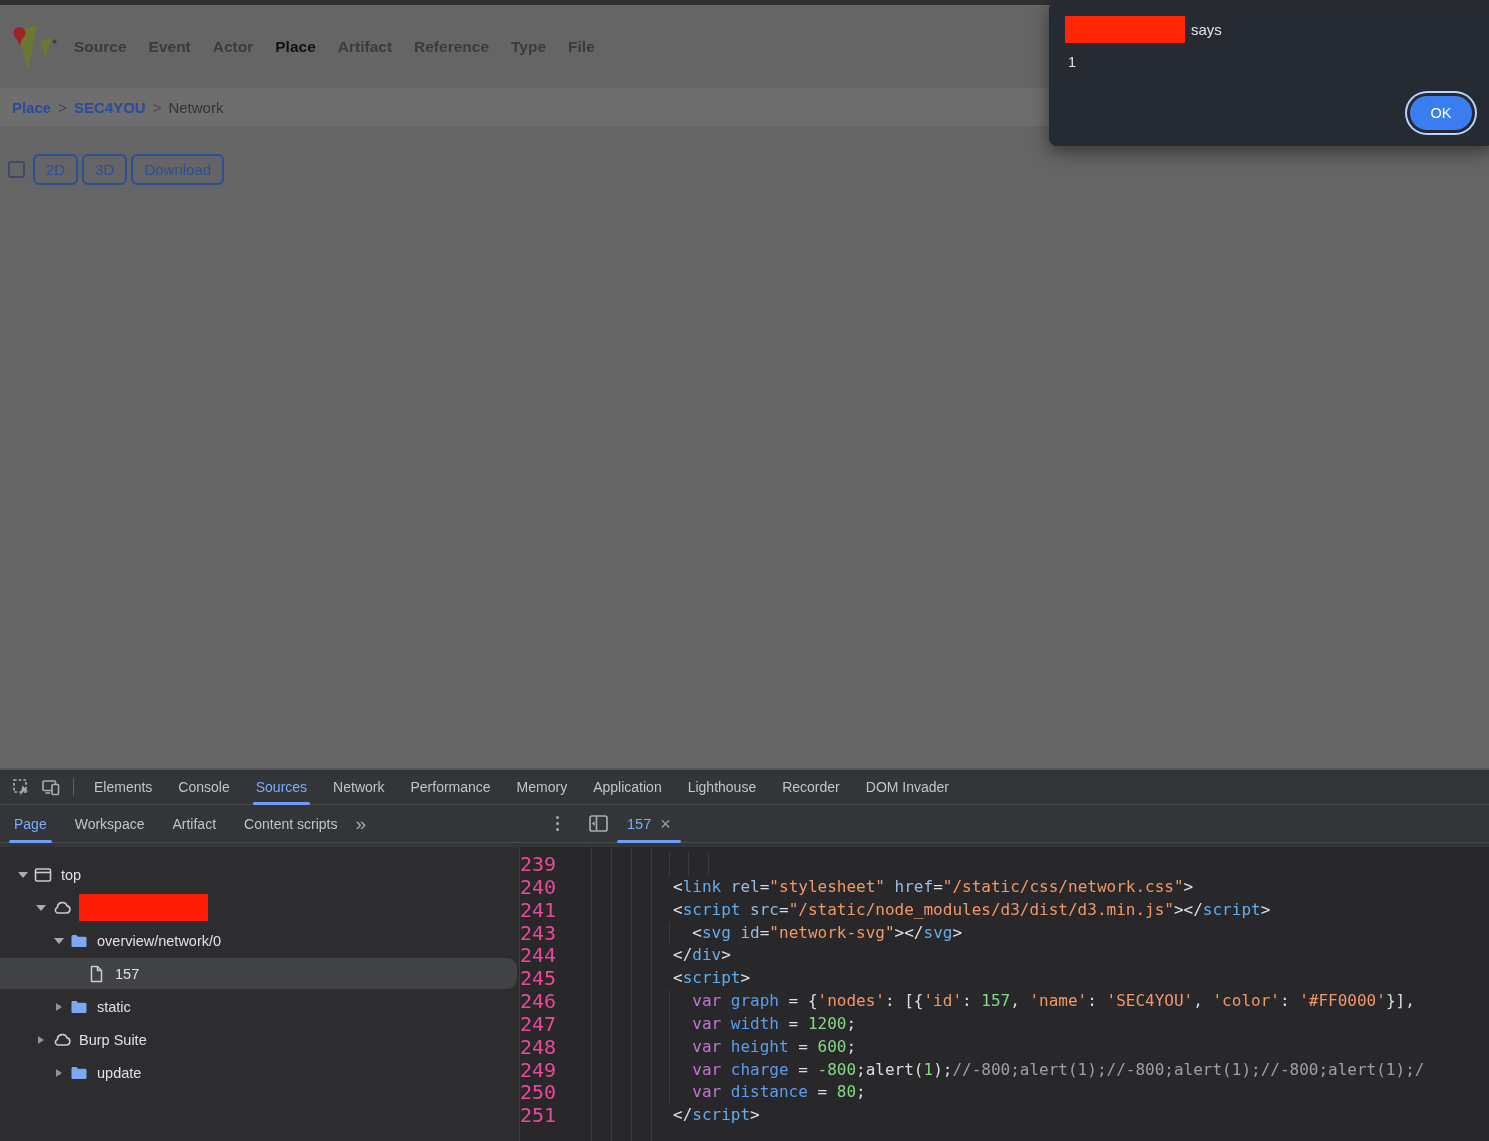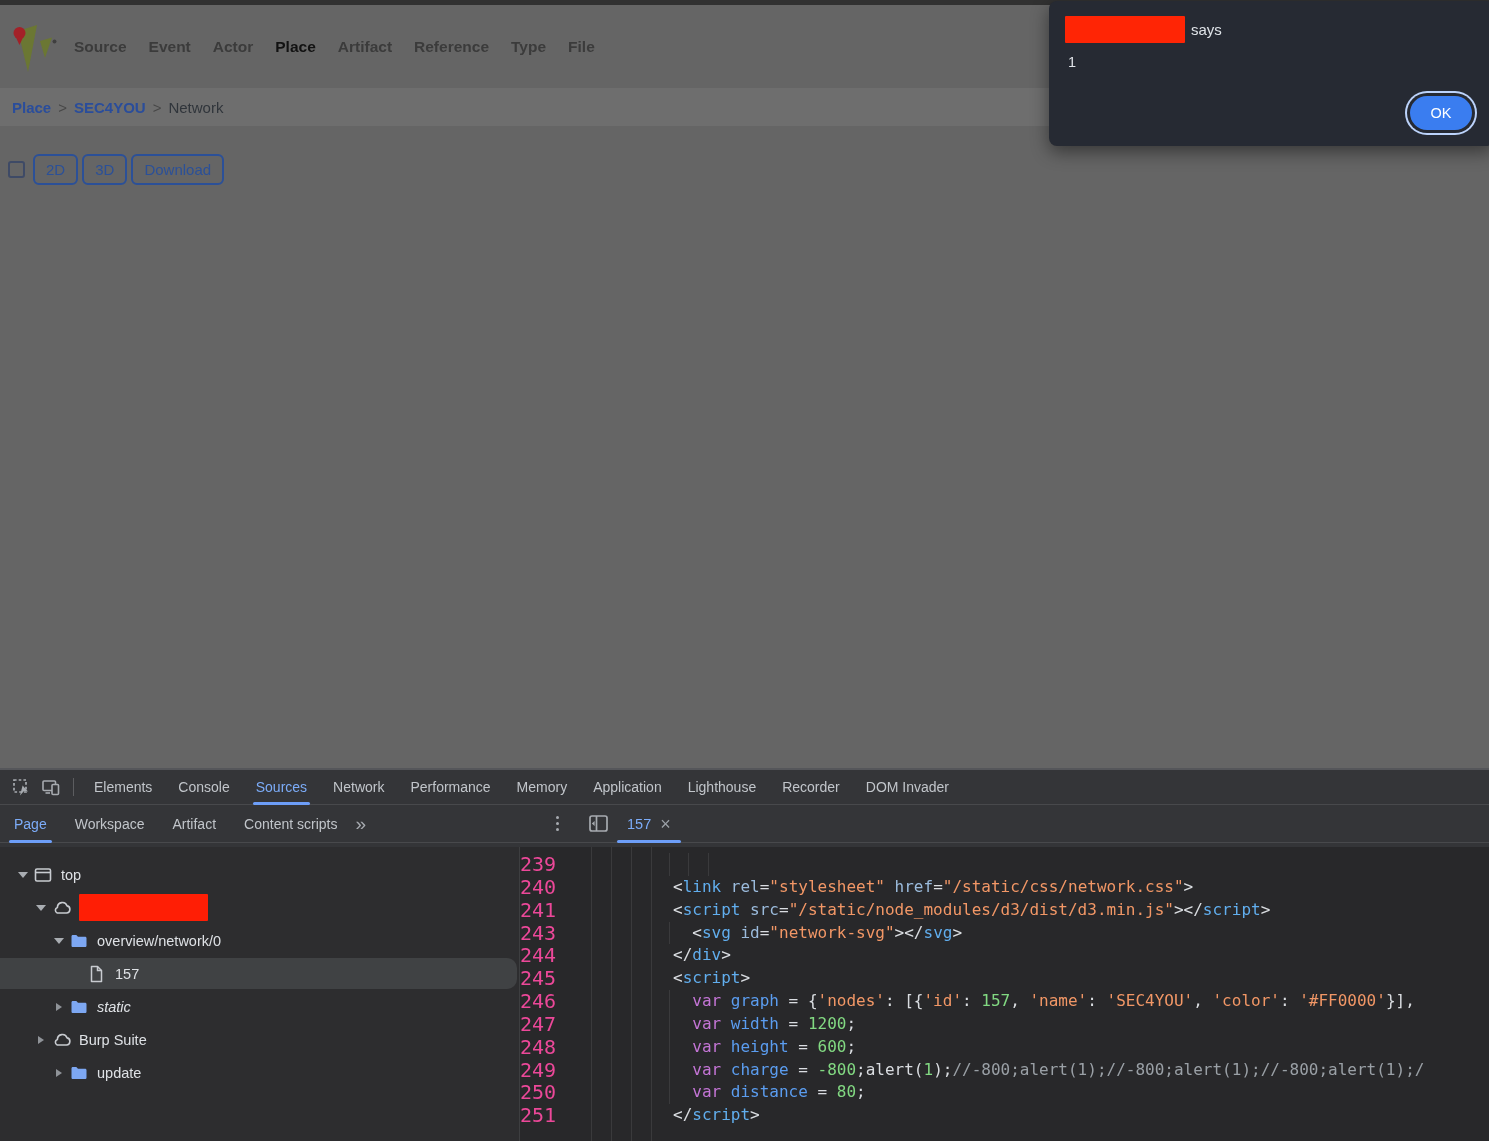--- a/index.html
+++ b/index.html
@@ -217,21 +217,21 @@
           <span>overview/network/0</span>
         </div>
         <div class="trow selected" style="padding-left: 68px;">
           <span class="texp"></span>
           <span class="tic"><svg width="18" height="20" viewBox="0 0 18 20">
               <path d="M4.5 2.5h6l4 4v11h-10z" fill="none" stroke="#c8cbd0" stroke-width="1.5" stroke-linejoin="round"></path>
               <path d="M10.5 2.5v4h4" fill="none" stroke="#c8cbd0" stroke-width="1.5"></path>
             </svg></span>
           <span>157</span>
         </div>
-        <div class="trow" style="padding-left: 50px; font-style: italic;">
+        <div class="trow" style="padding-left: 50px;">
           <span class="texp">
             <i class="tri-closed"></i>
           </span>
           <span class="tic"><svg width="20" height="20" viewBox="0 0 20 20">
               <path d="M2.5 5.3c0-.8.6-1.4 1.4-1.4h3.4l1.7 1.8h7.1c.8 0 1.4.6 1.4 1.4v7.6c0 .8-.6 1.4-1.4 1.4H3.9c-.8 0-1.4-.6-1.4-1.4z" fill="#7da7f2"></path>
             </svg></span>
           <span>static</span>
         </div>
         <div class="trow" style="padding-left: 32px;">
           <span class="texp">

